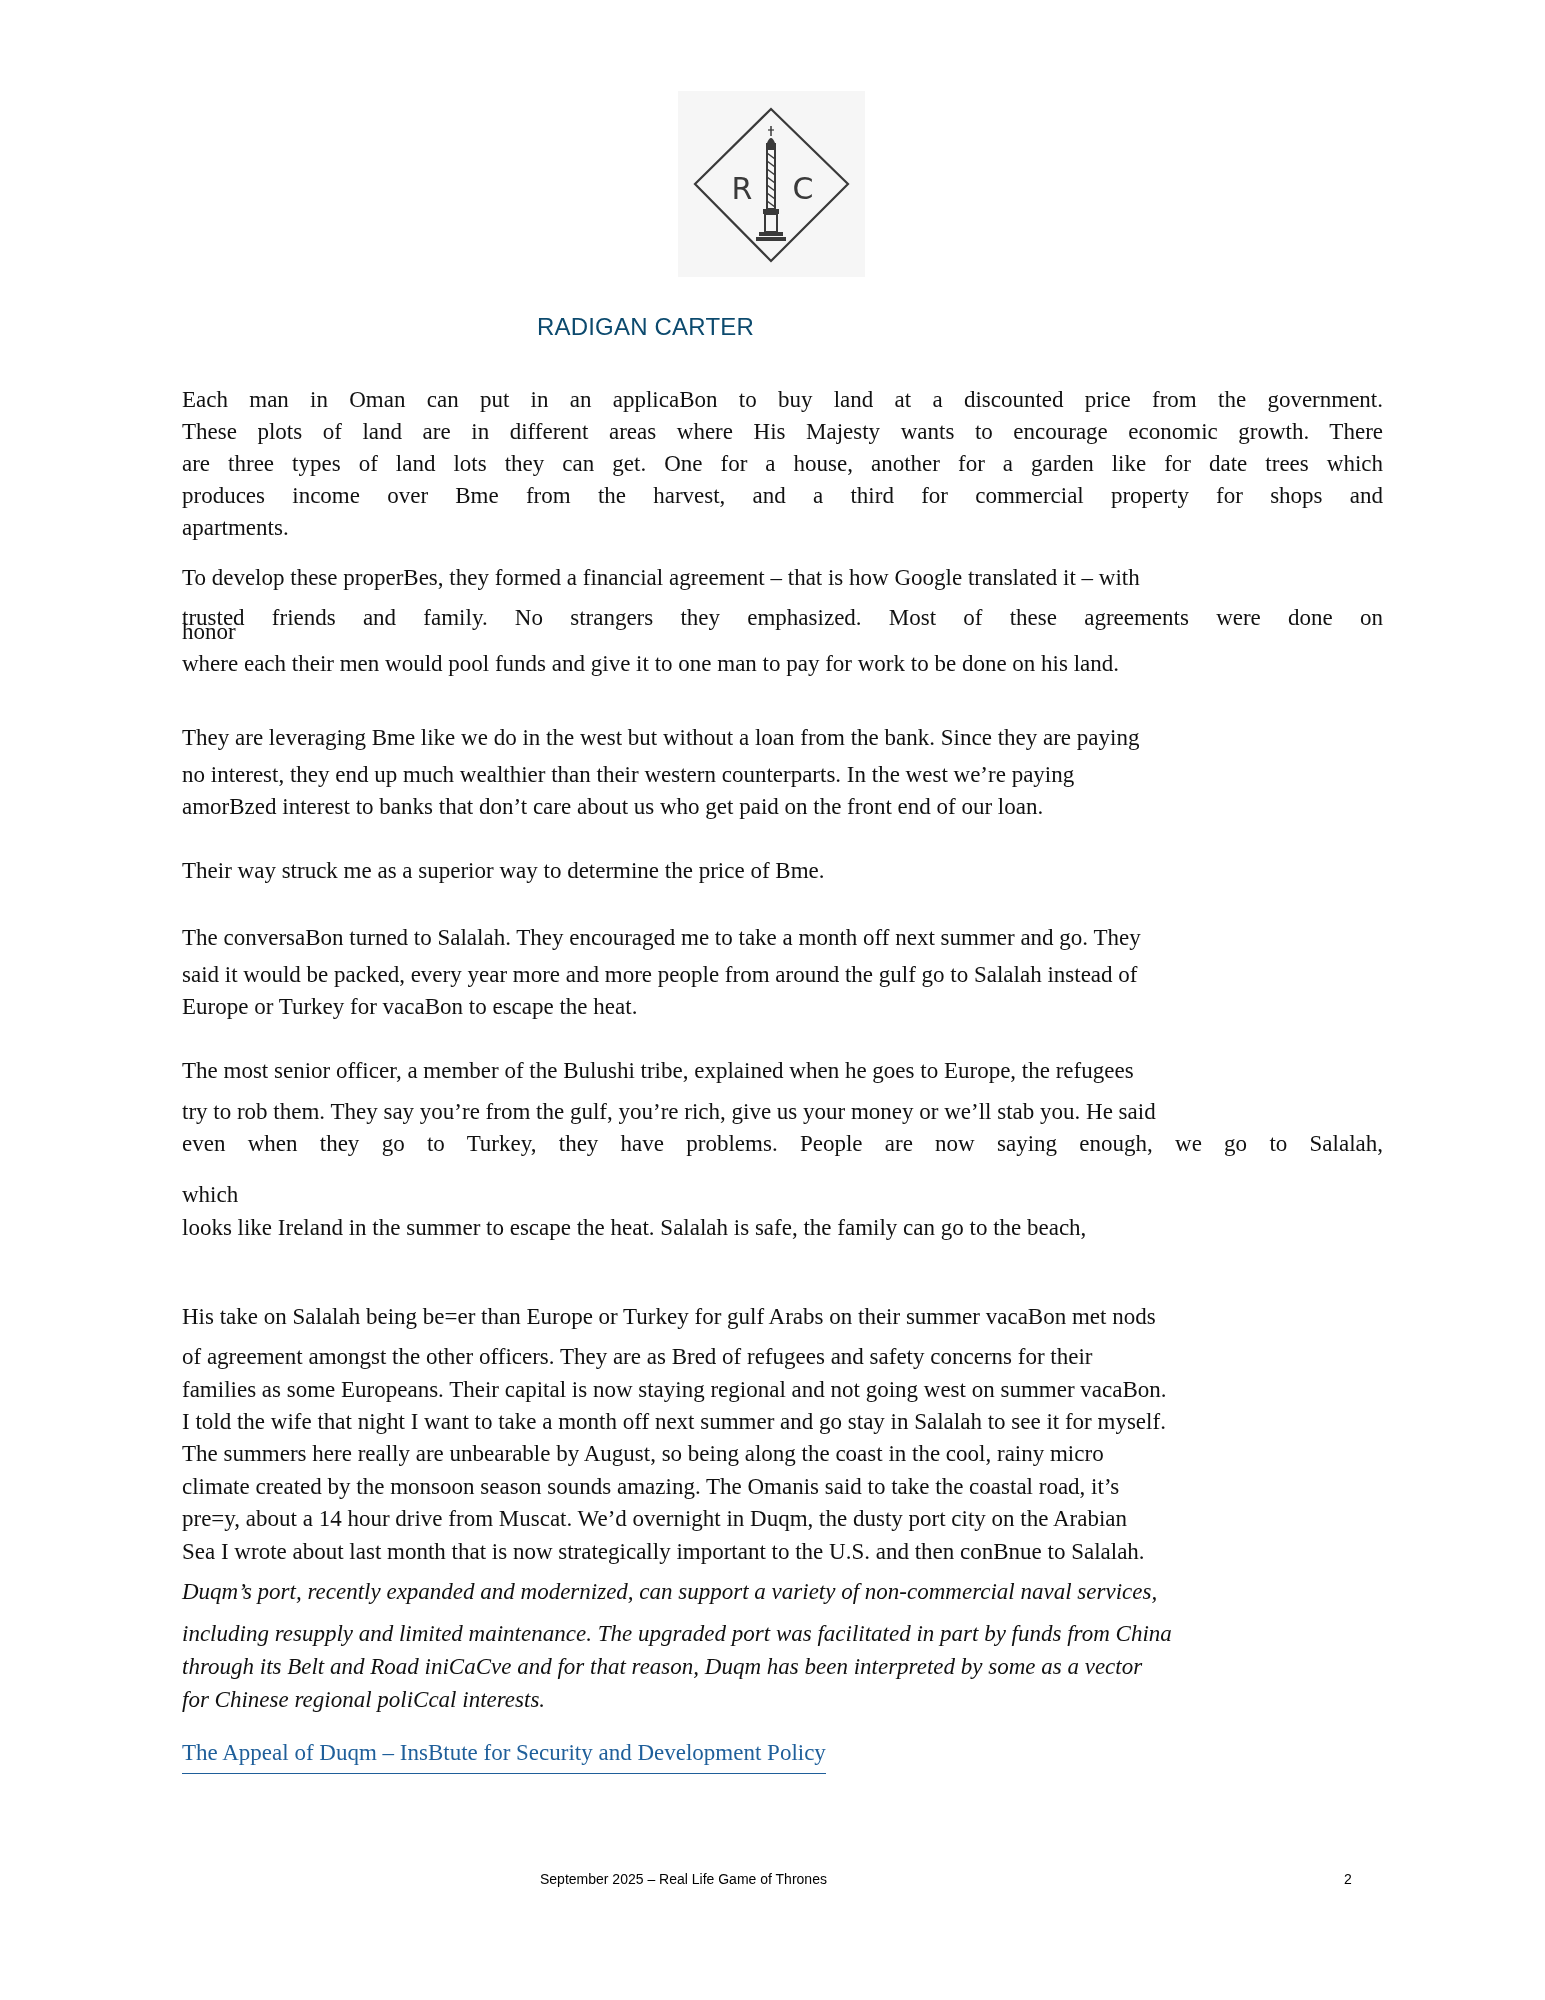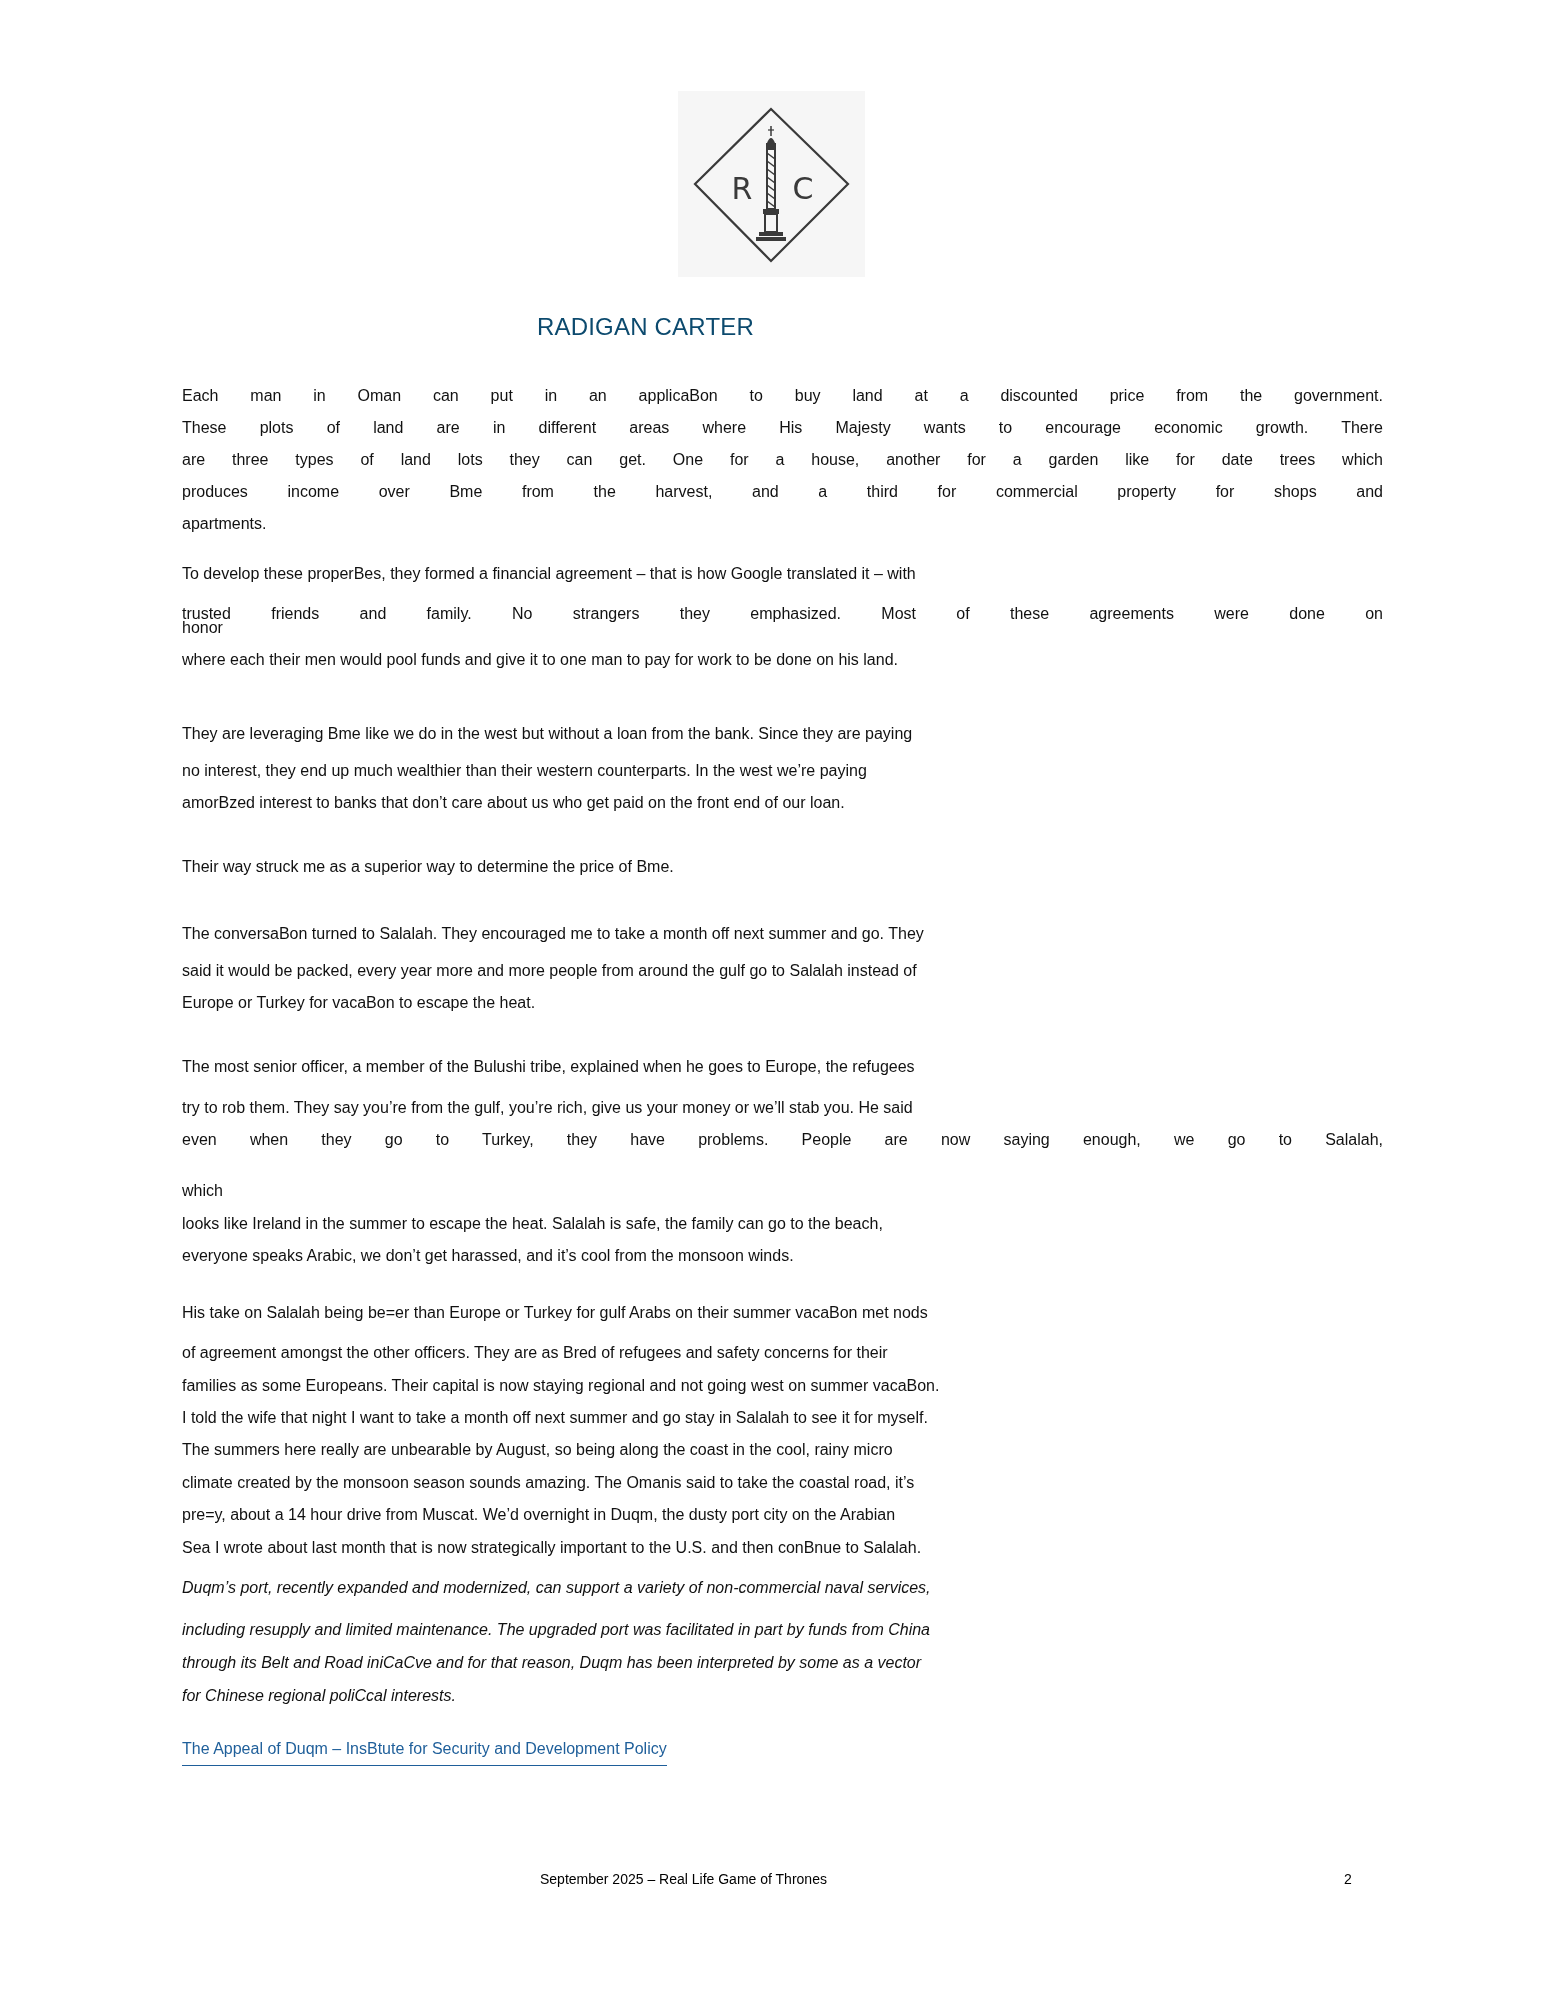--- a/index.html
+++ b/index.html
@@ -3,21 +3,21 @@
 <meta charset="utf-8">
 <style>
   html, body { margin: 0; padding: 0; background: #ffffff; }
   body { width: 1545px; height: 2000px; position: relative; overflow: hidden; }
   .page { position: absolute; left: 0; top: 0; width: 1545px; height: 2000px; background: #ffffff; }
   .logo-box { position: absolute; left: 678px; top: 91px; width: 187px; height: 186px; background: #f6f6f6; }
   .logo-box svg { width: 100%; height: 100%; display: block; }
   .brand { position: absolute; left: 0; width: 1291px; top: 313px; text-align: center;
            font-family: "Liberation Sans", sans-serif; font-size: 24px; color: #0c4a6e; letter-spacing: 0.2px; }
   .line { position: absolute; left: 182px; white-space: nowrap;
-          font-family: Liberation Sans, sans-serif; font-size: 16px; color: #111;
+          font-family: Liberation Serif, serif; font-size: 23px; color: #111;
           transform-origin: left top; line-height: 1; }
   .just { width: 1201px; text-align: justify; text-align-last: justify; white-space: normal; }
   .italic { font-style: italic; }
   .link { color: #1f5f9a; text-decoration: none; border-bottom: 1.5px solid #1f5f9a; padding-bottom: 8px; }
   .footer { position: absolute; font-family: "Liberation Sans", sans-serif; font-size: 14px; color: #000000; }
 </style>
 </head>
 <body>
 
 <div class="page">
@@ -62,21 +62,20 @@
 
   <div class="line" style="top:926px">The conversaBon turned to Salalah. They encouraged me to take a month off next summer and go. They</div>
   <div class="line" style="top:963px">said it would be packed, every year more and more people from around the gulf go to Salalah instead of</div>
   <div class="line" style="top:995px">Europe or Turkey for vacaBon to escape the heat.</div>
 
   <div class="line" style="top:1059px">The most senior officer, a member of the Bulushi tribe, explained when he goes to Europe, the refugees</div>
   <div class="line" style="top:1100px">try to rob them. They say you’re from the gulf, you’re rich, give us your money or we’ll stab you. He said</div>
   <div class="line just" style="top:1132px">even when they go to Turkey, they have problems. People are now saying enough, we go to Salalah,</div>
   <div class="line" style="top:1183px">which</div>
   <div class="line" style="top:1216px">looks like Ireland in the summer to escape the heat. Salalah is safe, the family can go to the beach,</div>
-  <div class="line" style="top:1248px">everyone speaks Arabic, we don’t get harassed, and it’s cool from the monsoon winds.</div>
 
   <div class="line" style="top:1305px">His take on Salalah being be=er than Europe or Turkey for gulf Arabs on their summer vacaBon met nods</div>
   <div class="line" style="top:1345px">of agreement amongst the other officers. They are as Bred of refugees and safety concerns for their</div>
   <div class="line" style="top:1378px">families as some Europeans. Their capital is now staying regional and not going west on summer vacaBon.</div>
   <div class="line" style="top:1410px">I told the wife that night I want to take a month off next summer and go stay in Salalah to see it for myself.</div>
   <div class="line" style="top:1442px">The summers here really are unbearable by August, so being along the coast in the cool, rainy micro</div>
   <div class="line" style="top:1475px">climate created by the monsoon season sounds amazing. The Omanis said to take the coastal road, it’s</div>
   <div class="line" style="top:1507px">pre=y, about a 14 hour drive from Muscat. We’d overnight in Duqm, the dusty port city on the Arabian</div>
   <div class="line" style="top:1540px">Sea I wrote about last month that is now strategically important to the U.S. and then conBnue to Salalah.</div>
 

